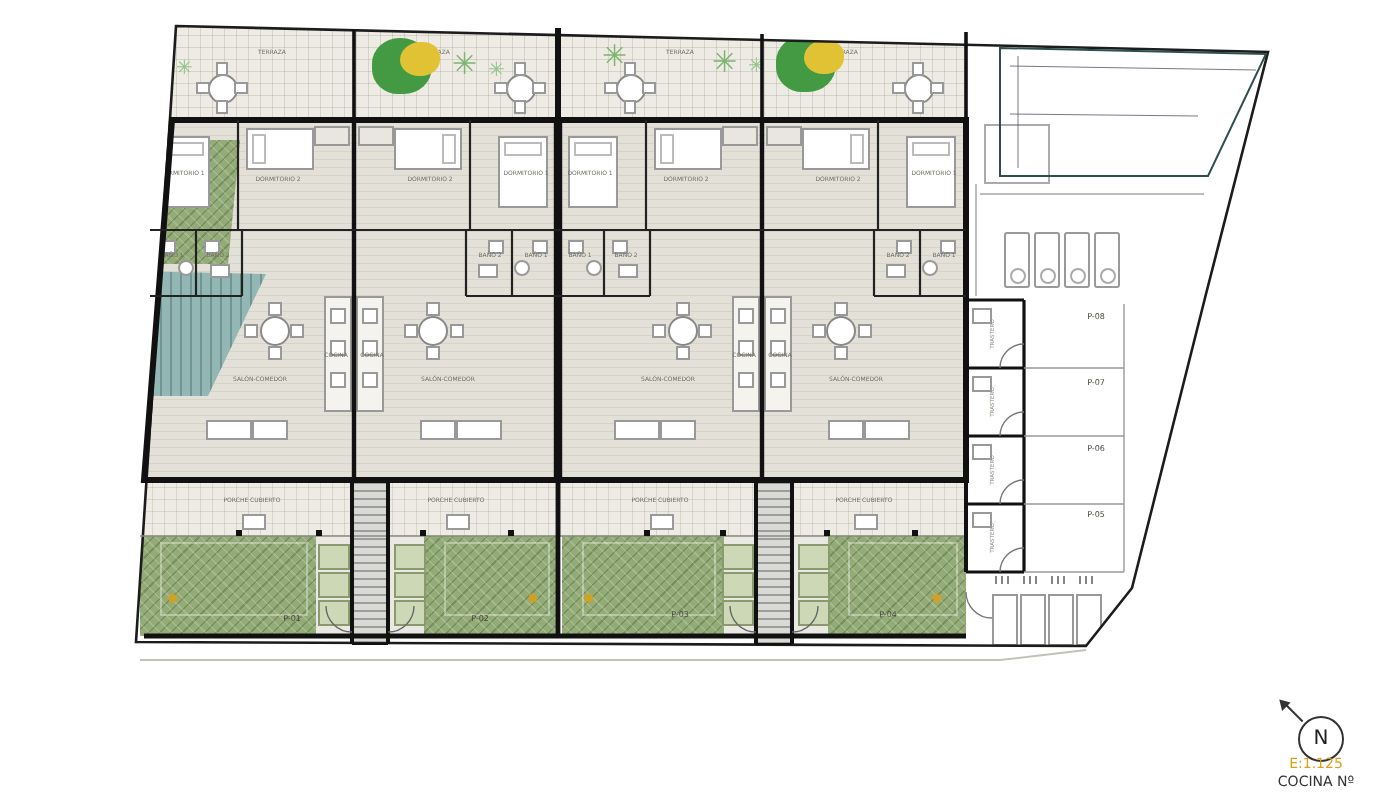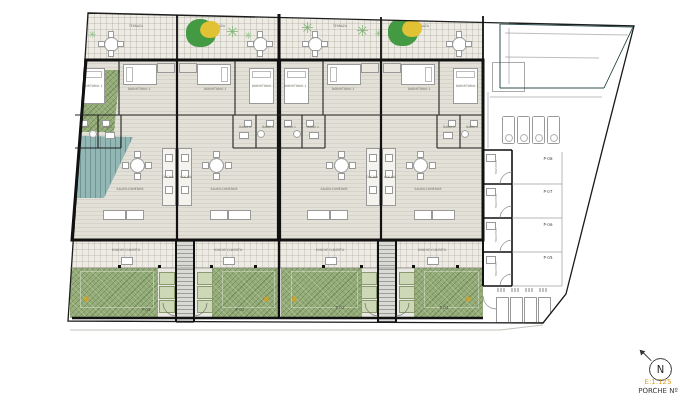--- a/index.html
+++ b/index.html
@@ -408,14 +408,14 @@
 
     <path d="M498,288 V292 M501,288 V292 M504,288 V292 M512,288 V292 M515,288 V292 M518,288 V292
              M526,288 V292 M529,288 V292 M532,288 V292 M540,288 V292 M543,288 V292 M546,288 V292" stroke="#333" stroke-width="0.6"></path>
   </svg>
 
   <div class="needle"></div>
   <div class="ncircle">
     <span>N</span>
   </div>
   <div class="scale-text">E:1.125</div>
-  <div class="plano-text">PORCHE Nº</div>
+  <div class="plano-text">COCINA Nº</div>
 </div>
 
 </body></html>

